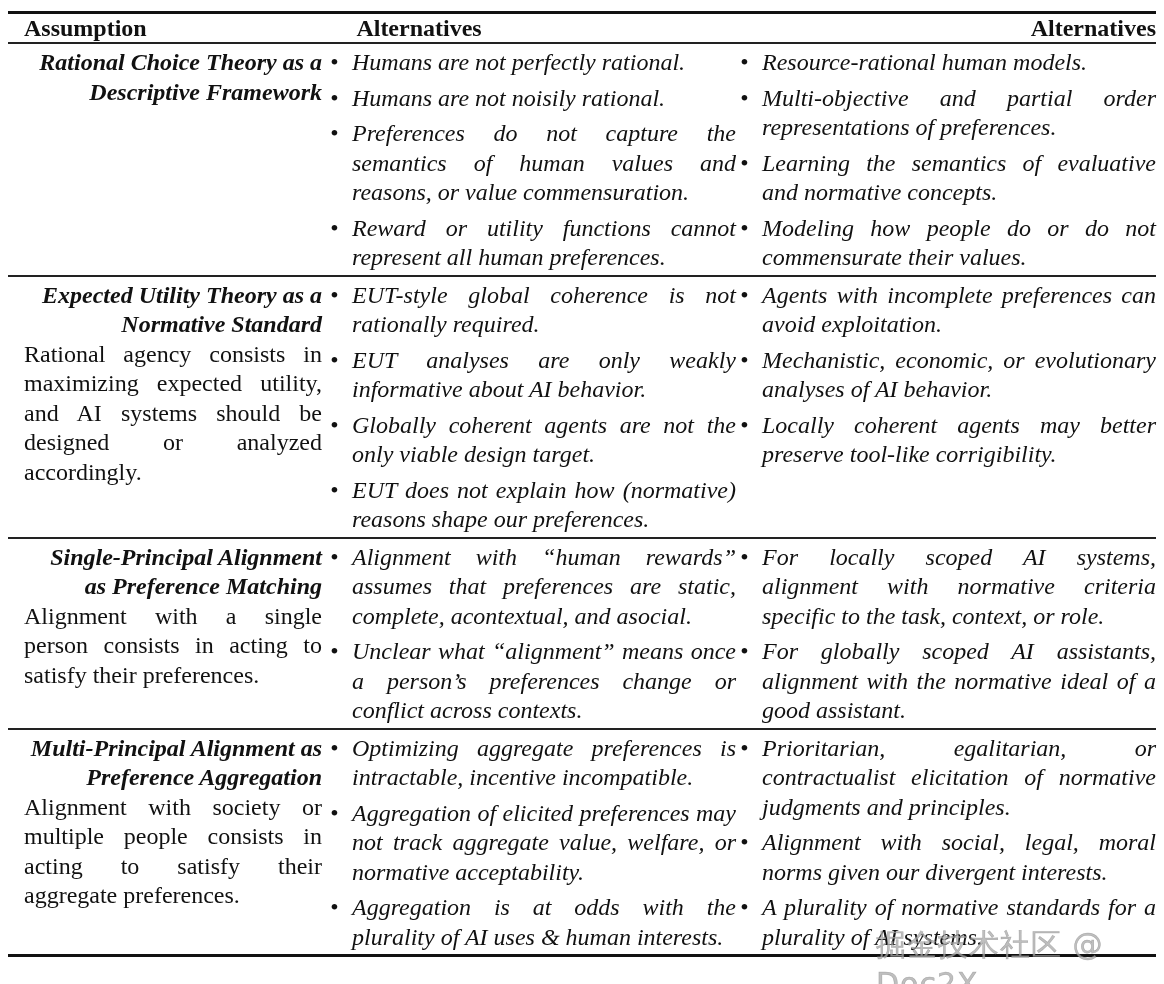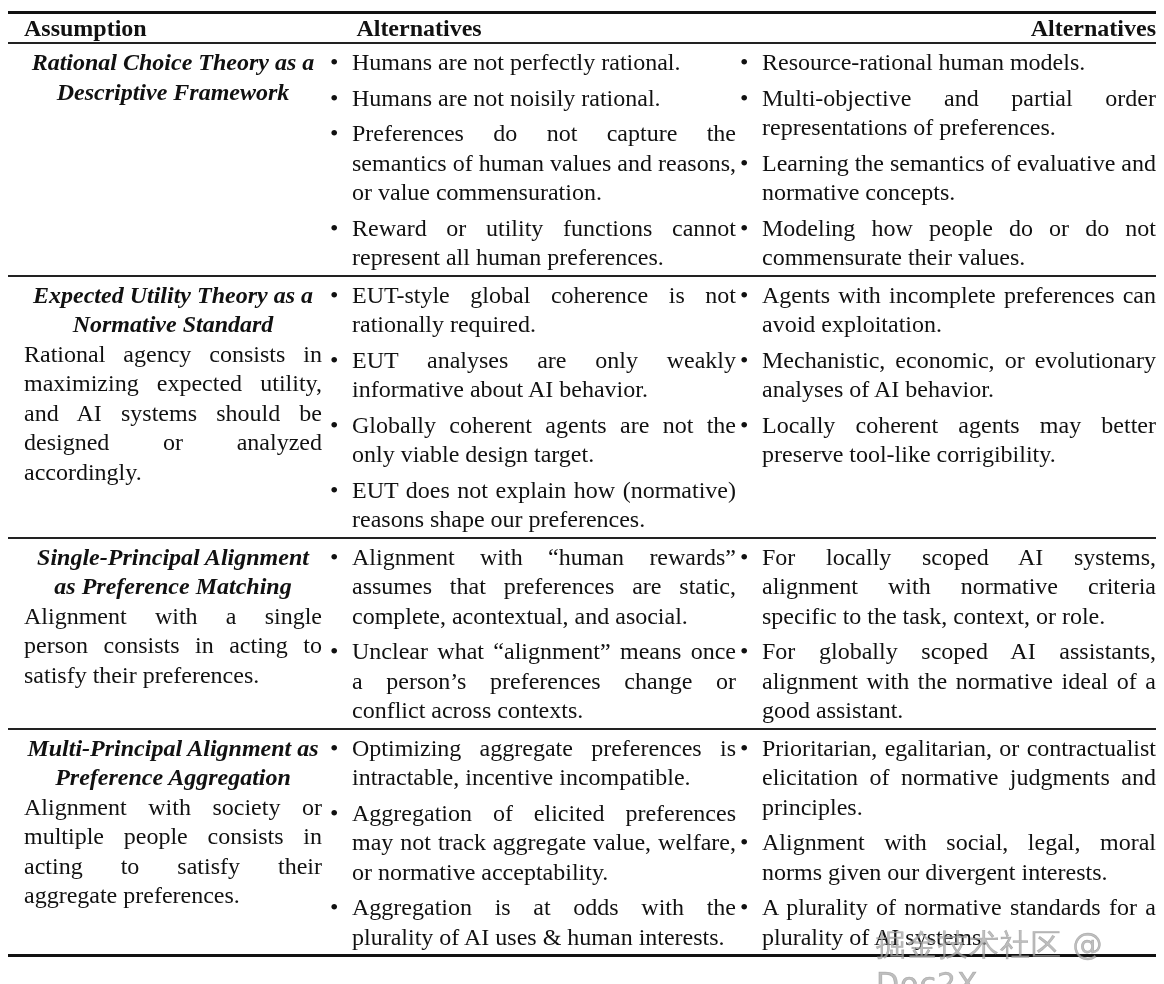--- a/index.html
+++ b/index.html
@@ -56,38 +56,39 @@
       padding-left: 16px;
       padding-right: 4px;
       box-sizing: border-box;
       text-align: justify;
       hyphens: manual;
     }
     .assumption .title {
       font-weight: bold;
       font-style: italic;
       display: block;
-      text-align: center;
+      text-align: right;
     }
     .assumption .desc {
       display: block;
     }
     .bullets {
       list-style: none;
       margin: 0;
       padding: 0;
       box-sizing: border-box;
     }
     .bullets.lim { width: 410px; }
     .bullets.alt { width: 420px; }
     .bullets li {
       position: relative;
       padding-left: 26px;
       margin-bottom: 6px;
       text-align: justify;
+      font-style: italic;
     }
     .bullets li:last-child { margin-bottom: 0; }
     .bullets li::before {
       content: "\2022";
       position: absolute;
       left: 4px;
       top: 0;
     }
     .watermark {
       position: absolute;

